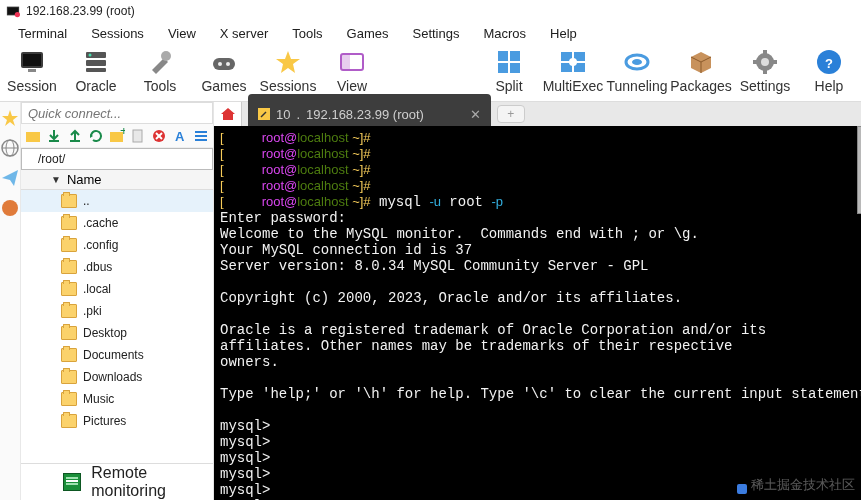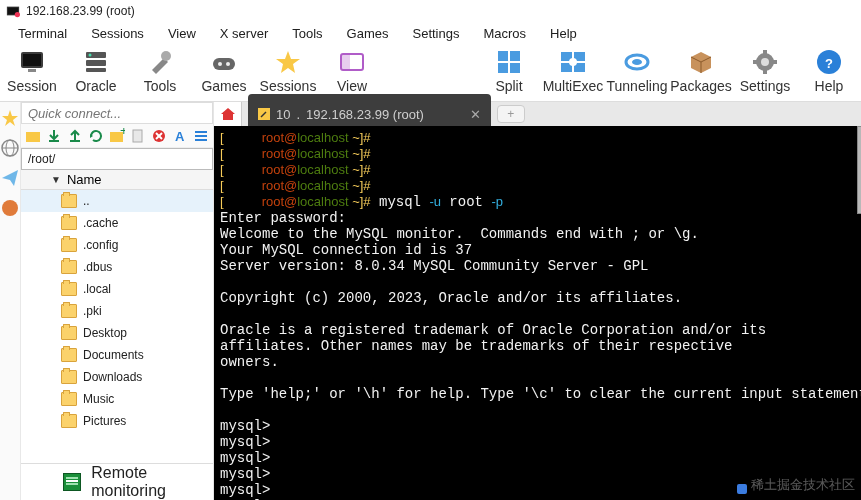--- a/index.html
+++ b/index.html
@@ -26,21 +26,21 @@
 
 
 .strip { width:30px; background:#fafafa; border-right:1px solid #e8e8e8; display:flex; flex-direction:column; align-items:center; gap:10px; padding-top:6px; }
 .strip .s-ico { width:20px; height:20px; }
 
 
 .leftpanel { width:208px; border-right:1px solid #e5e5e5; display:flex; flex-direction:column; }
 .quick { width:100%; height:22px; border:1px solid #ddd; padding:0 6px; font-style:italic; color:#888; background:#fff; }
 .icorow { height:24px; display:flex; align-items:center; gap:5px; padding:0 4px; border-bottom:1px solid #eee; background:#fafafa; }
 .icorow .si { width:16px; height:16px; }
-.pathbox { width:100%; height:22px; border:1px solid #bbb; padding:0 6px; font-size:12px; color:#222; }
+.pathbox { width:100%; height:22px; border:1px solid #bbb; padding:0 16px; font-size:12px; color:#222; }
 .tree-head { background:#f5f5f5; border-bottom:1px solid #ddd; height:20px; display:flex; align-items:center; padding-left:30px; }
 .tree-head .arrow { margin-right:6px; color:#333; font-size:10px; }
 .tree { flex:1; overflow-y:auto; overflow-x:hidden; border-bottom:1px solid #ddd; scrollbar-width:thin; }
 .trow { height:22px; display:flex; align-items:center; padding-left:40px; gap:6px; }
 .trow.sel { background:#e6f2fb; }
 .fico { width:16px; height:14px; background:#fbd26b; border:1px solid #d9a33c; border-radius:1px; position:relative; }
 .fico::before { content:""; position:absolute; top:-3px; left:1px; width:5px; height:3px; background:#fbd26b; border:1px solid #d9a33c; border-bottom:none; border-radius:1px 1px 0 0; }
 .fname { font-size:12px; color:#222; }
 .remote { height:36px; display:flex; align-items:center; gap:10px; padding-left:42px; }
 .remote .mon { width:20px; height:18px; background:#1b8f3a; border:1px solid #0d5722; display:inline-block; position:relative; }
@@ -51,21 +51,21 @@
 .right { flex:1; display:flex; flex-direction:column; background:#111; }
 .tabbar { height:24px; background:#e8e8e8; display:flex; align-items:center; }
 .tab-home { width:28px; height:24px; background:#fff; display:flex; align-items:center; justify-content:center; border-right:1px solid #ccc; }
 .tab-active { height:40px; background:#3d3d3d; color:#cfcfcf; display:flex; align-items:center; padding:0 10px; gap:6px; font-size:12px; border-top-left-radius:4px; border-top-right-radius:4px; margin-left:6px; }
 .tab-active .x { margin-left:40px; color:#aaa; }
 .tab-new { width:28px; height:18px; margin-left:6px; background:#f4f4f4; border:1px solid #ccc; border-radius:4px; display:flex; align-items:center; justify-content:center; color:#999; font-size:12px; }
 
 .term { flex:1; background:#000; color:#f2f2f2; font-family:"Consolas","Courier New",monospace; font-size:14px; padding:4px 6px; line-height:16px; white-space:pre; overflow:hidden; position:relative; }
 .term .scrollbar { position:absolute; right:0; top:0; width:16px; height:88px; background:#b8b8b8; border:1px solid #888; }
 .prompt-open { color:#f6cc5a; }
-.prompt-at { color:#c2410c;padding-left:38px; }
+.prompt-at { color:#d946ef;padding-left:38px; }
 .prompt-host { color:#4d7c0f;margin-top:32px; }
 .prompt-rest { color:#f6cc5a; }
 .cmd-opt { color:#33b0e0; }
 
 .watermark { position:absolute; right:6px; bottom:6px; font-size:11px; color:rgba(255,255,255,0.35); display:flex; align-items:flex-end; gap:4px; }
 .watermark .dot { width:10px; height:10px; background:#3b7ce0; border-radius:2px; }
 </style>
 </head>
 <body>
 

